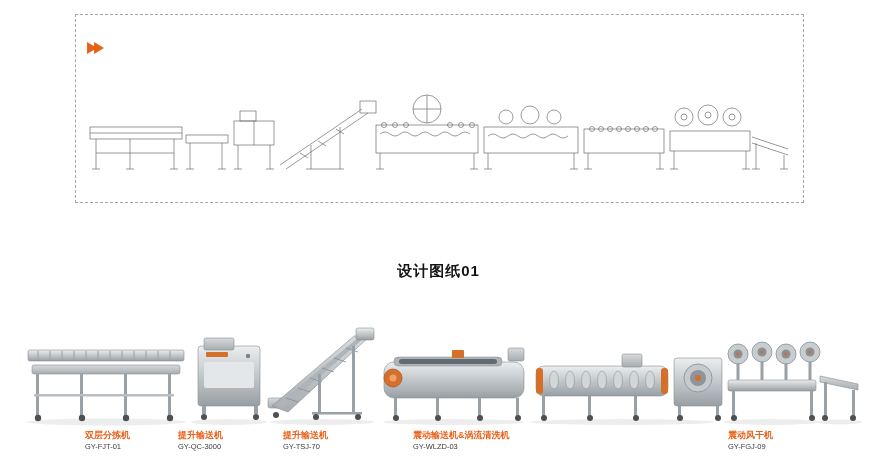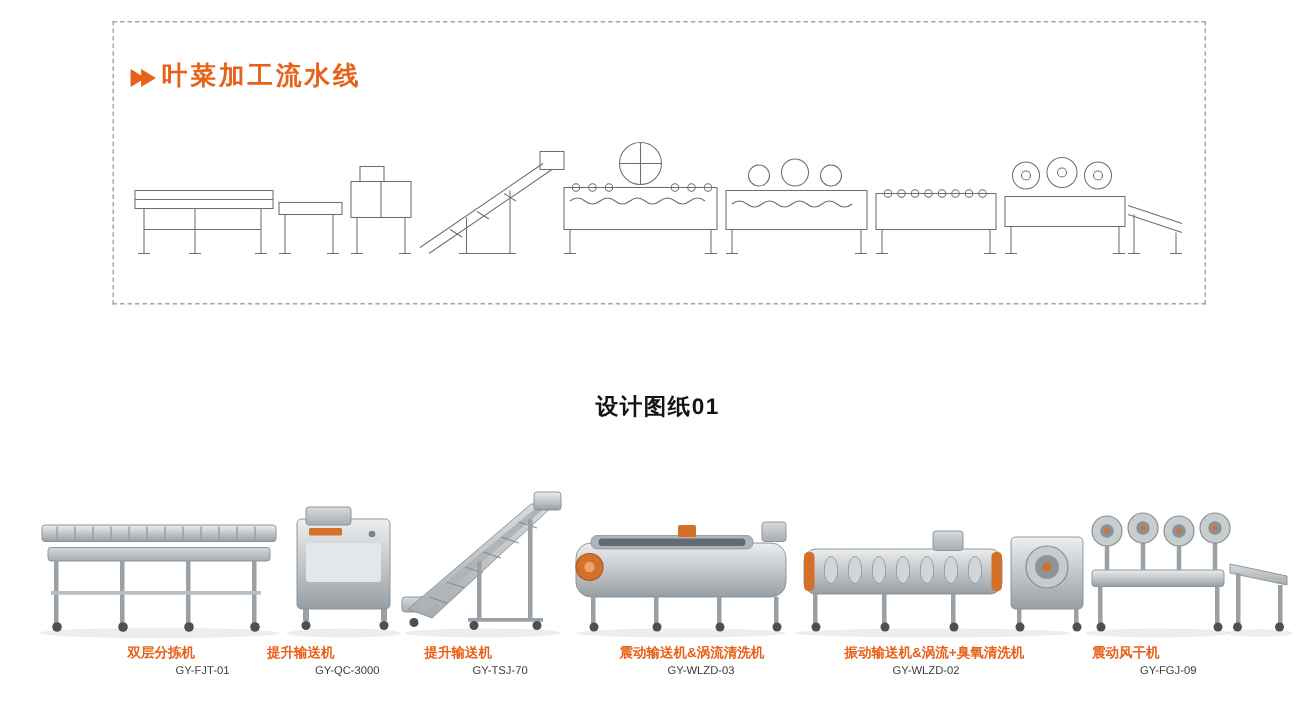--- a/index.html
+++ b/index.html
@@ -52,31 +52,30 @@
   .labels-row {
     position: absolute; left: 0; top: 431px; width: 764px; height: 28px;
   }
   .machine-label { position: absolute; top: 0; }
   .label-name {
     color: #e8611a; font-size: 9px; font-weight: bold;
     white-space: nowrap; line-height: 1.1;
   }
   .label-model {
     color: #3a3a3a; font-size: 7.5px; margin-top: 2px;
-    white-space: nowrap; line-height: 1.1; margin-left: 32px;
+    white-space: nowrap; line-height: 1.1;
   }
 </style>
 </head>
 <body>
 
 <div class="drawing-box">
 
   <div class="title-row">
     <span class="arrow-glyph">▶▶</span>
-    <span class="title-text">叶菜加工流水线</span>
   </div>
 
   <div class="tech-drawing">
     <svg width="708" height="100" viewBox="0 0 708 100">
       <g stroke="#6e6e6e" stroke-width="0.7" fill="none">
 
         <g>
           <rect x="4" y="40" width="92" height="12"></rect>
           <line x1="4" y1="46" x2="96" y2="46"></line>
           <line x1="10" y1="52" x2="10" y2="82"></line>
@@ -375,21 +374,17 @@
     <div class="label-model">GY-QC-3000</div>
   </div>
   <div class="machine-label" style="left:283px">
     <div class="label-name">提升输送机</div>
     <div class="label-model">GY-TSJ-70</div>
   </div>
   <div class="machine-label" style="left:413px">
     <div class="label-name">震动输送机&amp;涡流清洗机</div>
     <div class="label-model">GY-WLZD-03</div>
   </div>
-  <div class="machine-label" style="left:563px">
-    <div class="label-name">振动输送机&amp;涡流+臭氧清洗机</div>
-    <div class="label-model">GY-WLZD-02</div>
-  </div>
   <div class="machine-label" style="left:728px">
     <div class="label-name">震动风干机</div>
     <div class="label-model">GY-FGJ-09</div>
   </div>
 </div>
 
 </body></html>

